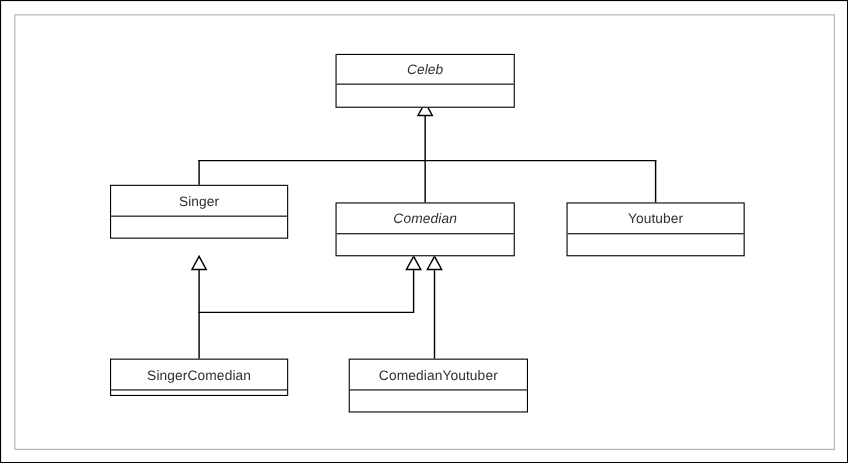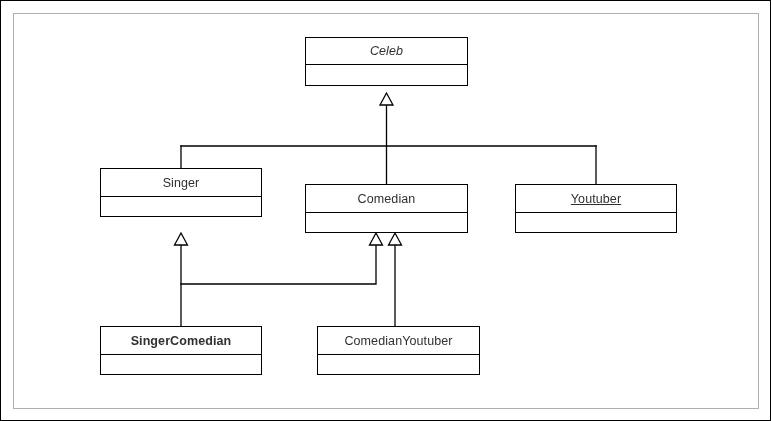--- a/index.html
+++ b/index.html
@@ -88,41 +88,41 @@
 
       <path d="M 394 325 L 394 243"></path>
 
       <polygon points="385.5,92 379,104 392,104" fill="#ffffff" stroke="#000000" stroke-width="1.3"></polygon>
       <polygon points="180,232 173.5,244 186.5,244" fill="#ffffff" stroke="#000000" stroke-width="1.3"></polygon>
       <polygon points="375,232 368.5,244 381.5,244" fill="#ffffff" stroke="#000000" stroke-width="1.3"></polygon>
       <polygon points="394,232 387.5,244 400.5,244" fill="#ffffff" stroke="#000000" stroke-width="1.3"></polygon>
     </g>
   </svg>
 
-  <div class="uml-class abstract" style="left:304px; top:36px; width:163px; height:49px;">
+  <div class="uml-class abstract" style="left:304px; top:48px; width:163px; height:49px;">
     <div class="uml-name-row" style="height:27px;">Celeb</div>
     <div class="uml-attr-row" style="height:20px;"></div>
   </div>
 
   <div class="uml-class" style="left:99px; top:167px; width:162px; height:49px;">
     <div class="uml-name-row" style="height:28px;">Singer</div>
     <div class="uml-attr-row" style="height:19px;"></div>
   </div>
 
-  <div class="uml-class" style="left:304px; top:183px; width:163px; height:49px;">
+  <div class="uml-class" style="left:304px; top:183px; width:163px; height:49px;font-style:italic;">
     <div class="uml-name-row" style="height:28px;">Comedian</div>
     <div class="uml-attr-row" style="height:19px;"></div>
   </div>
 
   <div class="uml-class" style="left:514px; top:183px; width:162px; height:49px;">
-    <div class="uml-name-row" style="height:28px;text-decoration:underline;">Youtuber</div>
+    <div class="uml-name-row" style="height:28px;">Youtuber</div>
     <div class="uml-attr-row" style="height:19px;"></div>
   </div>
 
-  <div class="uml-class" style="left:99px; top:325px; width:162px; height:49px;font-weight:bold;">
+  <div class="uml-class" style="left:99px; top:325px; width:162px; height:34px;">
     <div class="uml-name-row" style="height:28px;">SingerComedian</div>
     <div class="uml-attr-row" style="height:19px;"></div>
   </div>
 
   <div class="uml-class" style="left:316px; top:325px; width:163px; height:49px;">
     <div class="uml-name-row" style="height:28px;">ComedianYoutuber</div>
     <div class="uml-attr-row" style="height:19px;"></div>
   </div>
 
 </div>

